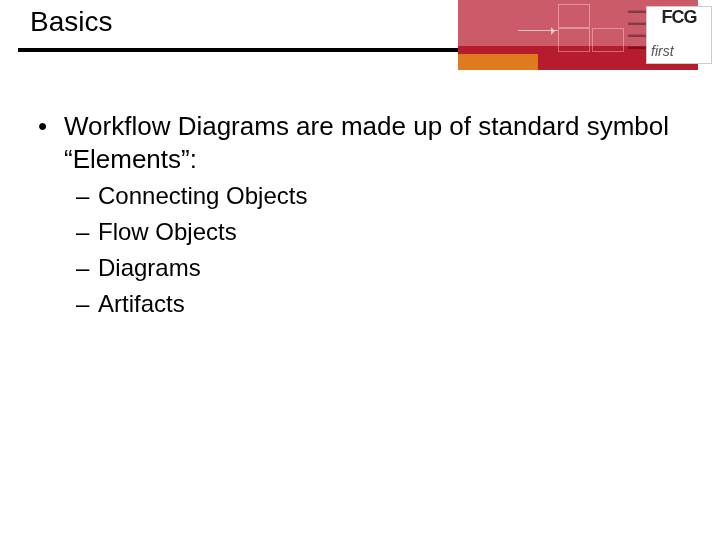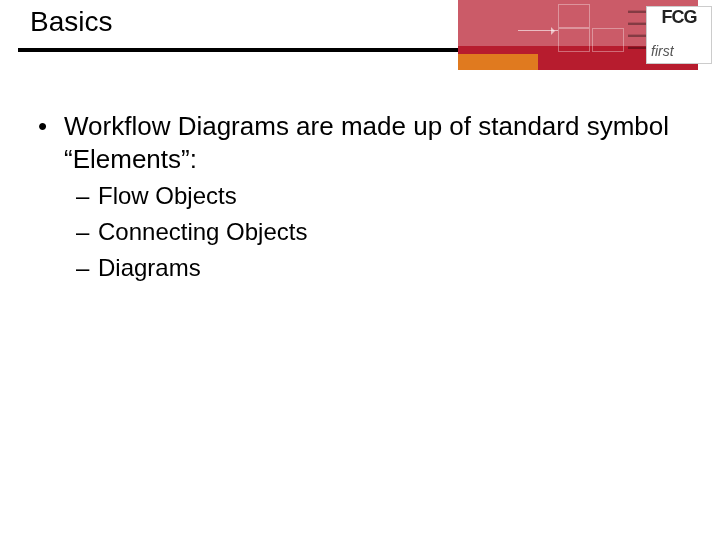--- a/index.html
+++ b/index.html
@@ -73,18 +73,19 @@
     </div>
 
     <div class="logo">
       <span class="big">FCG</span>
       <span class="small">first</span>
     </div>
   </div>
 
   <div class="body">
     <div class="b1">Workflow Diagrams are made up of standard symbol “Elements”:</div>
+    <div class="sub">Connecting Objects</div>
     <div class="sub">Flow Objects</div>
-    <div class="sub">Connecting Objects</div>
     <div class="sub">Diagrams</div>
+    <div class="sub">Artifacts</div>
   </div>
 
 </div>
 
 </body></html>

